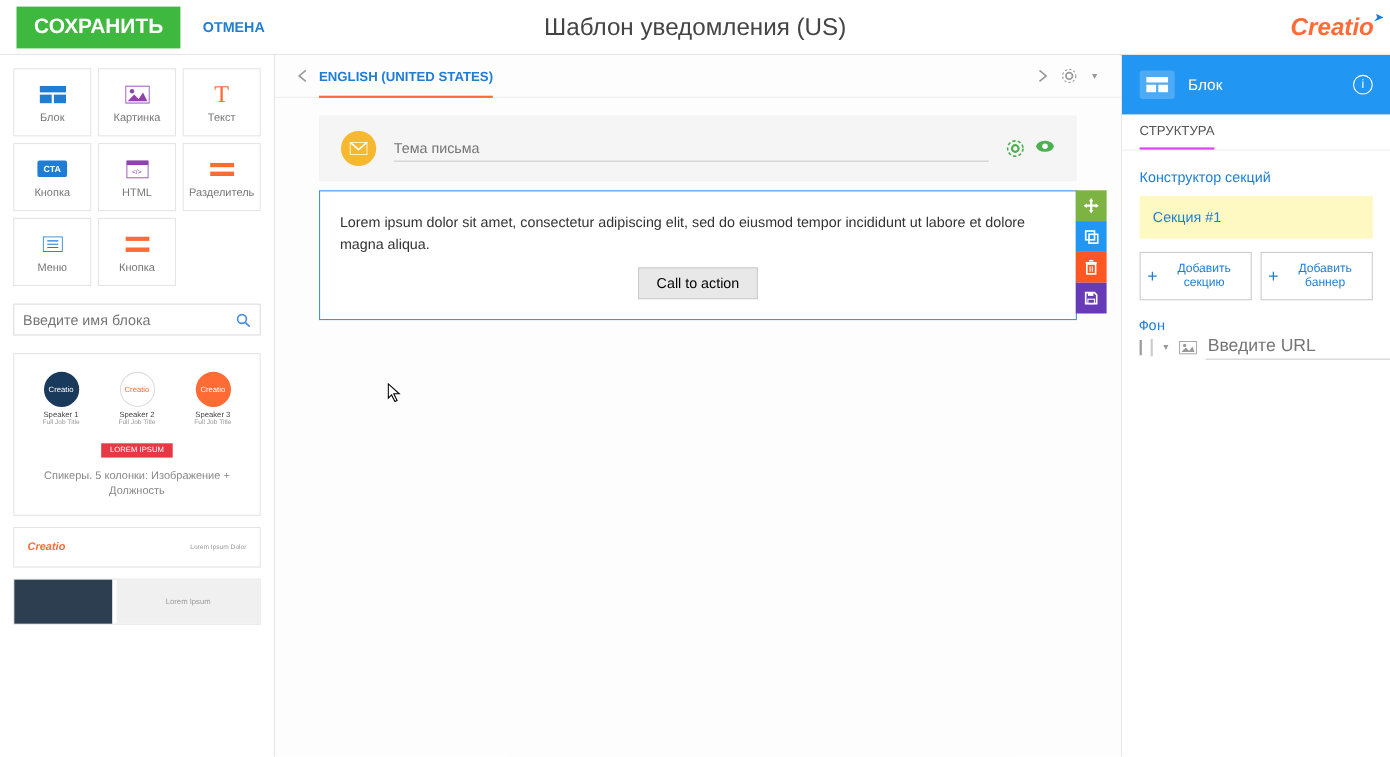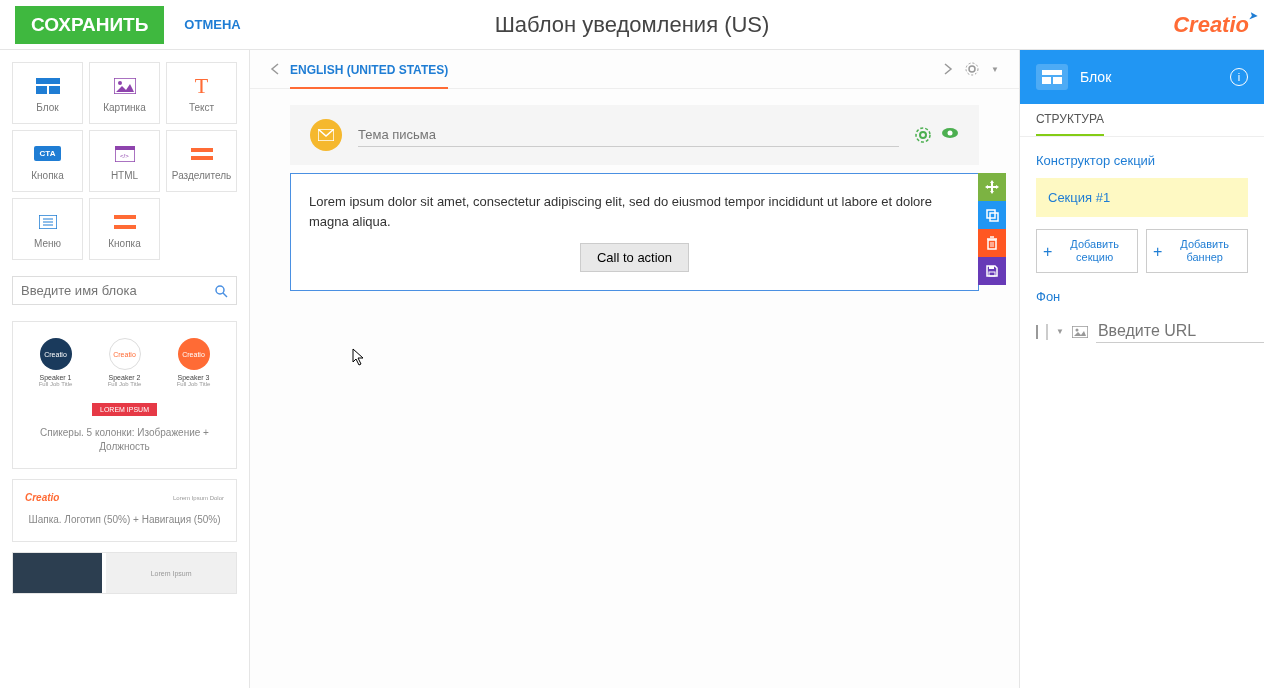--- a/index.html
+++ b/index.html
@@ -73,32 +73,32 @@
 .right-panel { width: 245px; background: #fff; border-left: 1px solid #e5e5e5; }
 .block-header { background: #2196f3; color: #fff; display: flex; align-items: center; padding: 14px 16px; }
 .block-header-icon { background: rgba(255,255,255,0.2); padding: 6px; border-radius: 3px; margin-right: 12px; }
 .block-header-title { flex: 1; font-size: 14px; }
 .info-icon { border: 1.5px solid #fff; border-radius: 50%; width: 18px; height: 18px; display: flex; align-items: center; justify-content: center; font-size: 11px; cursor: pointer; }
 
 .breadcrumb { padding: 12px 16px; font-size: 12px; color: #999; }
 .breadcrumb a { color: #1f7dd4; text-decoration: none; }
 
 .tabs { display: flex; padding: 0 16px; border-bottom: 1px solid #eee; }
-.tab { padding: 8px 0; font-size: 12px; color: #555; border-bottom: 2px solid #84cc16; }
+.tab { padding: 8px 0; font-size: 12px; color: #555; border-bottom: 2px solid #d946ef; }
 
 .panel-section { padding: 16px; }
 .section-title { color: #1f7dd4; font-size: 13px; margin-bottom: 10px; }
 .section-item { background: #fef9c3; text-align: left; padding: 12px; font-size: 13px; color: #1f7dd4; margin-bottom: 12px; cursor: pointer; }
 
 .add-buttons { display: flex; gap: 8px; }
 .add-btn { flex: 1; border: 1px solid #ccc; background: #fff; padding: 8px 6px; display: flex; align-items: center; justify-content: center; gap: 6px; color: #1f7dd4; font-size: 11px; cursor: pointer; line-height: 1.2; }
 .add-btn span.plus { font-size: 16px; }
 
 .bg-section { padding: 0 16px 16px; }
-.bg-title { color: #1f7dd4; font-size: 13px; margin-bottom: 16px; }
+.bg-title { color: #1f7dd4; font-size: 13px; margin-bottom: 0; font-family: Liberation Mono, monospace; }
 .bg-controls { display: flex; align-items: center; gap: 8px; }
 .checkbox { width: 14px; height: 14px; border: 1px solid #999; }
 .color-box { width: 20px; height: 16px; border: 1px solid #ccc; background: #fff; }
 .dropdown-caret { font-size: 8px; color: #999; }
 .img-icon { color: #999; }
 .url-input { border: none; border-bottom: 1px solid #ccc; font-size: 16px; flex: 1; padding: 2px; outline: none; color: #999; }
 
 
 svg { display: block; }
 
@@ -223,21 +223,20 @@
       </div>
       <div style="text-align:center"><span class="lorem-badge">LOREM IPSUM</span></div>
       <div class="block-caption">Спикеры. 5 колонки: Изображение + Должность</div>
     </div>
 
     <div class="block-preview">
       <div class="header-preview">
         <span class="header-logo">Creatio</span>
         <span class="header-nav">Lorem   Ipsum    Dolor</span>
       </div>
-      <div class="block-caption">Шапка. Логотип (50%) + Навигация (50%)</div>
     </div>
 
     <div class="block-preview" style="padding:0">
       <div class="footer-preview">
         <div class="footer-dark"></div>
         <div class="footer-light">Lorem Ipsum</div>
       </div>
     </div>
   </div>
 

